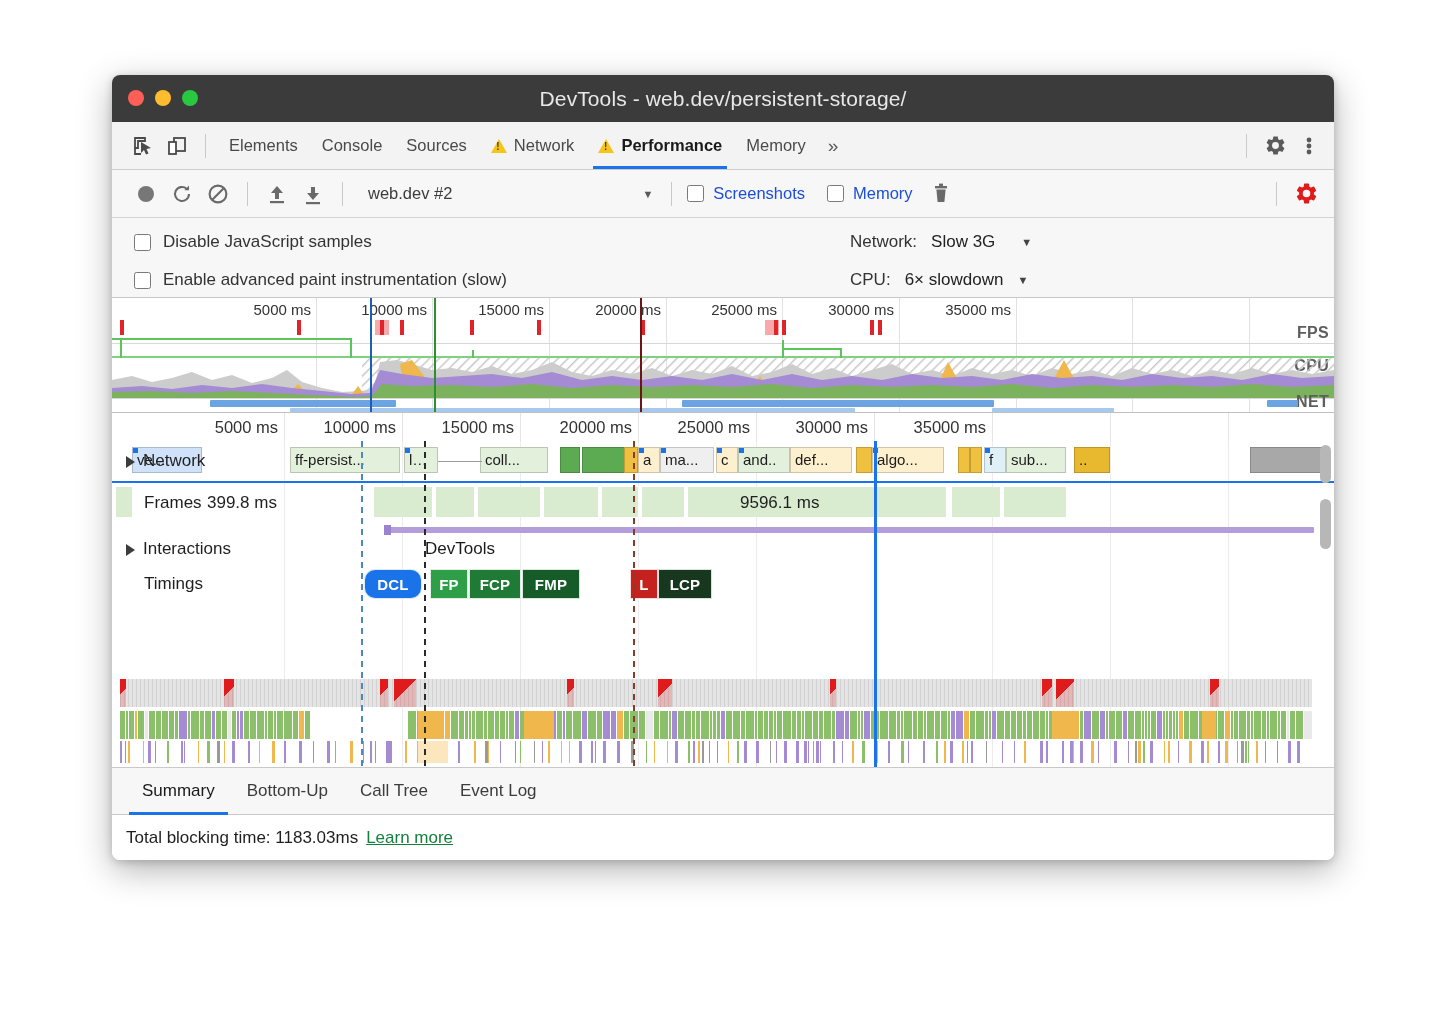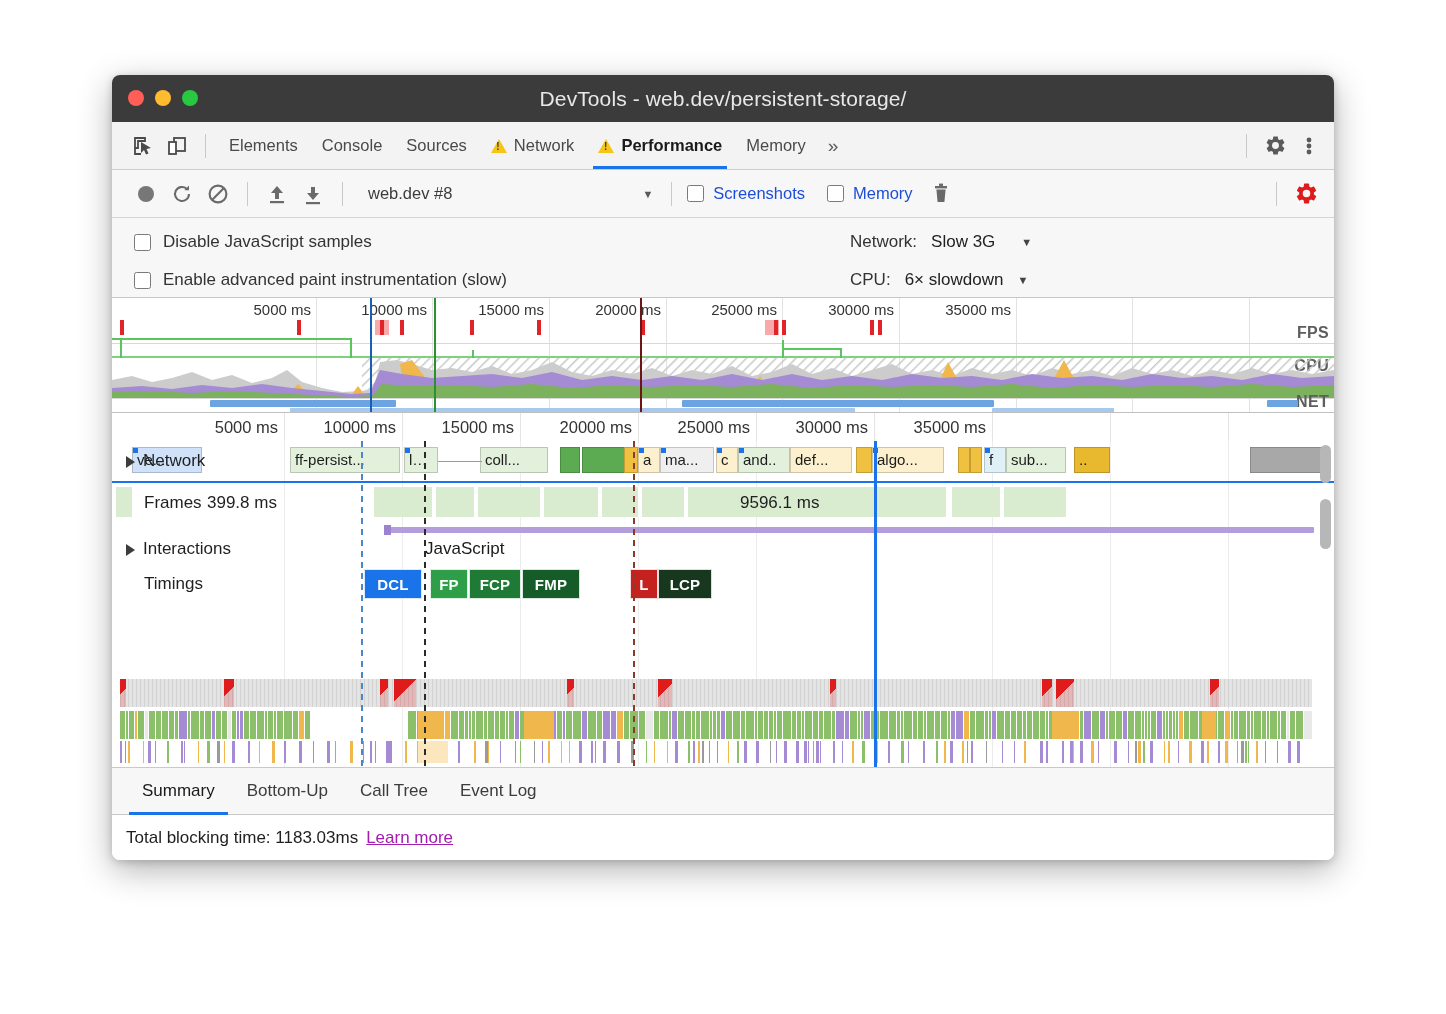--- a/index.html
+++ b/index.html
@@ -163,21 +163,21 @@
     display: flex; align-items: center; padding: 0 14px; flex: none;
   }
   .btab { font-size: 17px; color: #3c3c3c; padding: 0 16px; height: 47px;
           display: flex; align-items: center; cursor: pointer; position: relative; }
   .btab.active { color: #1a1a1a; }
   .btab.active::after { content: ""; position: absolute; left: 3px; right: 3px; bottom: 0;
                         height: 3px; background: #1a73e8; }
   #statusbar { height: 45px; background: #fff; display: flex; align-items: center;
                padding: 0 14px; flex: none; }
   #status-text { font-size: 17px; color: #1f1f1f; }
-  #status-link { font-size: 17px; color: #a21caf; text-decoration: underline; margin-left: 8px; cursor: pointer; }
+  #status-link { font-size: 17px; color: #15803d; text-decoration: underline; margin-left: 8px; cursor: pointer; }
 
   
   .vscroll { position: absolute; right: 3px; width: 11px; border-radius: 6px; background: #b7b7b7; }
 </style>
 </head>
 <body>
 
 <div id="window">
 
   <div id="titlebar">
@@ -269,21 +269,21 @@
         <rect x="3" y="18" width="14" height="2.2" fill="#6a6a6a"></rect>
       </svg>
     </div>
     <div class="tbtn">
       <svg width="20" height="22" viewBox="0 0 20 22">
         <path d="M10 17 L4 10 H8 V4 H12 V10 H16 Z" fill="#6a6a6a"></path>
         <rect x="3" y="19" width="14" height="2.2" fill="#6a6a6a"></rect>
       </svg>
     </div>
     <div class="vsep"></div>
-    <div id="session-name">web.dev #8</div>
+    <div id="session-name">web.dev #2</div>
     <div class="caret-dn" style="margin-left:190px">▼</div>
     <div class="vsep" style="margin-left:18px"></div>
 
     <div class="cb-wrap" style="margin-left:4px">
       <span class="cbox"></span>
       <span class="cb-label">Screenshots</span>
     </div>
     <div class="cb-wrap">
       <span class="cbox"></span>
       <span class="cb-label">Memory</span>
@@ -493,27 +493,27 @@
       <span class="framelabel" style="left:95px; top:8px;">399.8 ms</span>
       <span class="framelabel" style="left:628px; top:8px;">9596.1 ms</span>
     </div>
 
     <div class="trackrow" style="top:84px; height:38px;">
       <div class="interaction-bar" style="left:272px; top:2px; width:930px;"></div>
       <div style="position:absolute; left:272px; top:0; width:7px; height:10px; background:#9d82d0;"></div>
       <span class="trk-label" style="left:14px; top:14px;">
         <span class="tri"></span><span>Interactions</span>
       </span>
-      <span class="anim-label" style="left:313px; top:14px;">JavaScript</span>
+      <span class="anim-label" style="left:313px; top:14px;">DevTools</span>
     </div>
 
     <div class="trackrow" style="top:122px; height:42px;">
       <span class="trk-label" style="left:32px; top:11px;">Timings</span>
       <div id="timing-chips" style="position:absolute; left:0; right:0; top:6px; height:30px;">
-          <div class="timing-chip" style="left: 252px; width: 58px; background: rgb(26, 115, 232);">DCL</div>
+          <div class="timing-chip" style="left: 252px; width: 58px; background: rgb(26, 115, 232); border-radius: 11px;">DCL</div>
           <div class="timing-chip" style="left: 318px; width: 38px; background: rgb(46, 158, 72);">FP</div>
           <div class="timing-chip" style="left: 357px; width: 52px; background: rgb(30, 122, 52);">FCP</div>
           <div class="timing-chip" style="left: 410px; width: 58px; background: rgb(21, 92, 40);">FMP</div>
           <div class="timing-chip" style="left: 518px; width: 28px; background: rgb(197, 34, 31);">L</div>
           <div class="timing-chip" style="left: 546px; width: 54px; background: rgb(23, 56, 31);">LCP</div>
         </div>
     </div>
 
 
 

